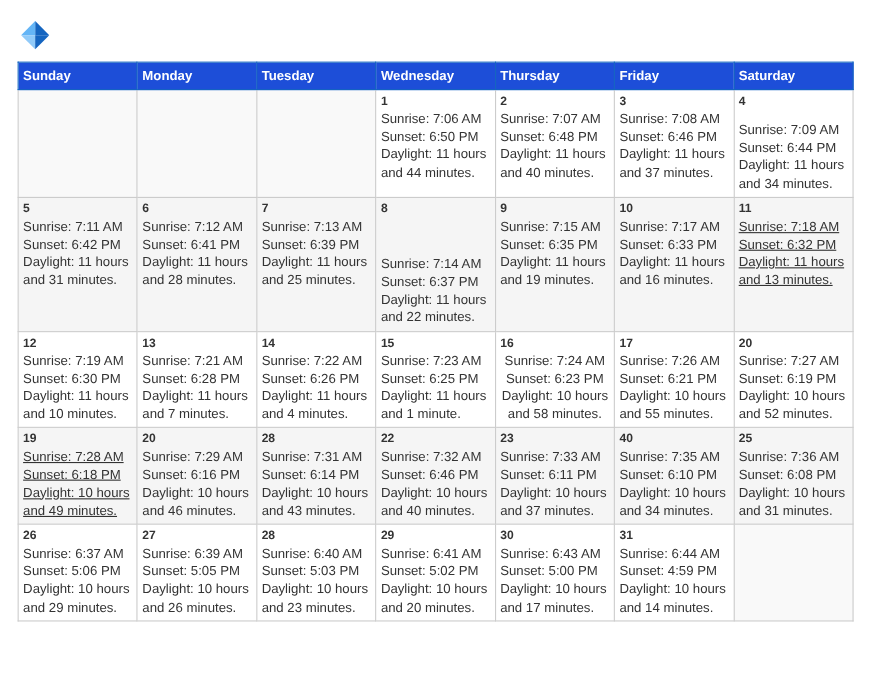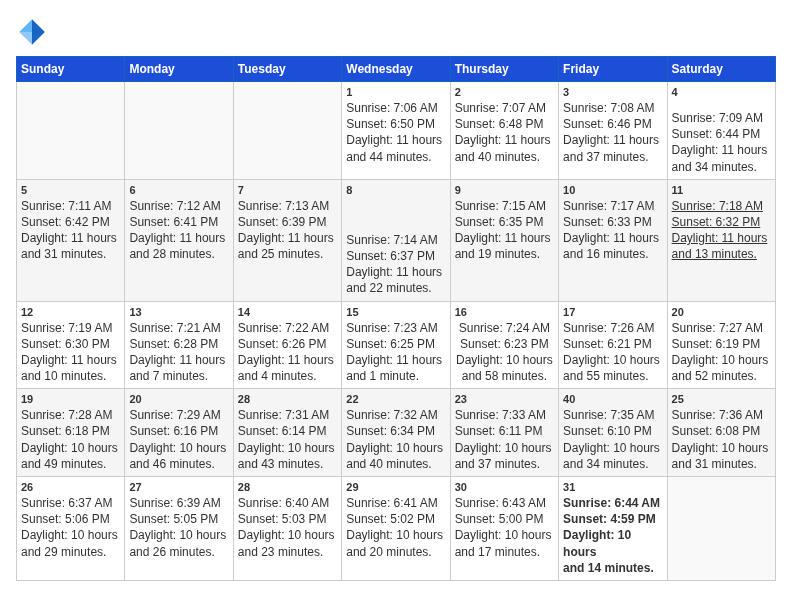--- a/index.html
+++ b/index.html
@@ -265,21 +265,21 @@
           <span class="day-num">20</span>
           <div class="cell-text" style="white-space: pre-line;">Sunrise: 7:27 AM
 Sunset: 6:19 PM
 Daylight: 10 hours
 and 52 minutes.</div>
         </td>
       </tr>
       <tr>
         <td>
           <span class="day-num">19</span>
-          <div class="cell-text" style="white-space: pre-line;">Sunrise: 7:28 AM
+          <div class="cell-text" style="white-space: pre-line; text-decoration: underline;">Sunrise: 7:28 AM
 Sunset: 6:18 PM
 Daylight: 10 hours
 and 49 minutes.</div>
         </td>
         <td>
           <span class="day-num">20</span>
           <div class="cell-text" style="white-space: pre-line;">Sunrise: 7:29 AM
 Sunset: 6:16 PM
 Daylight: 10 hours
 and 46 minutes.</div>
@@ -287,21 +287,21 @@
         <td>
           <span class="day-num">28</span>
           <div class="cell-text" style="white-space: pre-line;">Sunrise: 7:31 AM
 Sunset: 6:14 PM
 Daylight: 10 hours
 and 43 minutes.</div>
         </td>
         <td>
           <span class="day-num">22</span>
           <div class="cell-text" style="white-space: pre-line;">Sunrise: 7:32 AM
-Sunset: 6:34 PM
+Sunset: 6:46 PM
 Daylight: 10 hours
 and 40 minutes.</div>
         </td>
         <td>
           <span class="day-num">23</span>
           <div class="cell-text" style="white-space: pre-line;">Sunrise: 7:33 AM
 Sunset: 6:11 PM
 Daylight: 10 hours
 and 37 minutes.</div>
         </td>
@@ -351,21 +351,21 @@
         </td>
         <td>
           <span class="day-num">30</span>
           <div class="cell-text" style="white-space: pre-line;">Sunrise: 6:43 AM
 Sunset: 5:00 PM
 Daylight: 10 hours
 and 17 minutes.</div>
         </td>
         <td>
           <span class="day-num">31</span>
-          <div class="cell-text" style="white-space: pre-line; font-weight: bold;">Sunrise: 6:44 AM
+          <div class="cell-text" style="white-space: pre-line;">Sunrise: 6:44 AM
 Sunset: 4:59 PM
 Daylight: 10 hours
 and 14 minutes.</div>
         </td>
         <td class="empty-cell"></td>
       </tr>
     </tbody>
 </table>
 
 </body></html>

